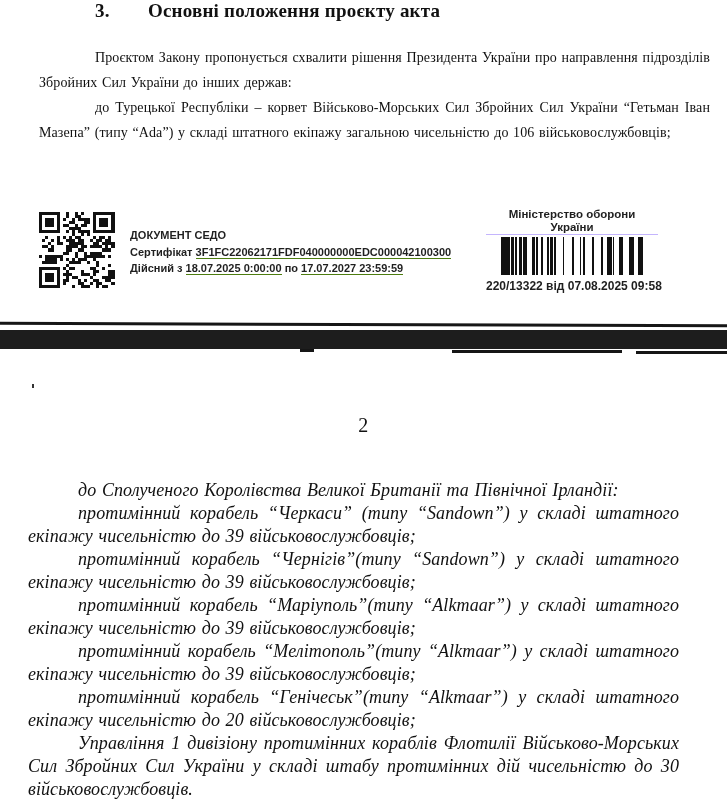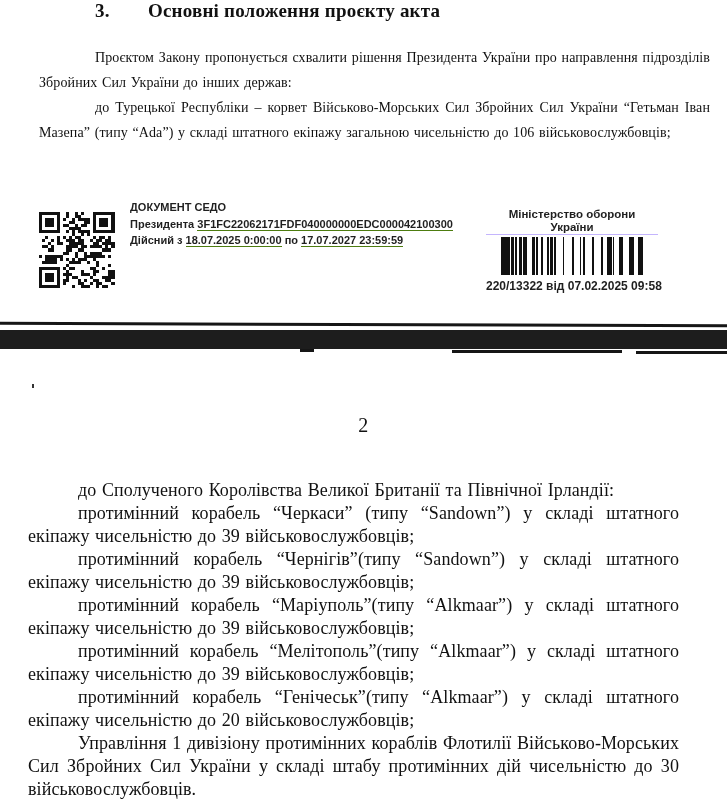--- a/index.html
+++ b/index.html
@@ -18,21 +18,21 @@
   }
   .heading .hnum{display:inline-block;width:53px;}
   .p1-body{margin:23px 17px 0 39px;}
   .p1-body p{
     margin:0;font-size:14px;line-height:25px;text-indent:56px;
     text-align:justify;letter-spacing:0.1px;word-spacing:1px;
   }
   
   .sedo-qr{position:absolute;left:35px;top:212px;width:83px;height:76px;}
   .sedo-text{
-    position:absolute;left:130px;top:199px;width:330px;
+    position:absolute;left:130px;top:227px;width:330px;
     font-family:"Liberation Sans","DejaVu Sans",sans-serif;
     font-size:11px;line-height:16.5px;color:#1f1f1f;font-weight:bold;
   }
   .sedo-text .row{white-space:nowrap;}
   .u{border-bottom:1px solid #4d7c0f;padding-bottom:0px;}
   
   .mod-stamp{
     position:absolute;left:486px;top:208px;width:172px;
     font-family:"Liberation Sans","DejaVu Sans",sans-serif;
     color:#1f1f1f;text-align:center;font-weight:bold;
@@ -52,21 +52,21 @@
   .sep-mark{position:absolute;background:#161616;height:3px;}
   .sep-mark.m1{left:452px;width:170px;top:350px;}
   .sep-mark.m2{left:636px;width:91px;top:351px;}
   .sep-mark.m3{left:300px;width:14px;top:349px;}
   .dot{position:absolute;background:#333;width:2px;height:4px;left:32px;top:384px;}
   
   .sec-p2{top:414px;}
   .pagenum{
     text-align:center;font-size:20px;line-height:23px;letter-spacing:0.5px;
   }
-  .p2-body{margin:42px 48px 0 28px;}
+  .p2-body{margin:42px 48px 0 28px;font-style:italic;}
   .p2-body p{
     margin:0;font-size:18px;line-height:23px;text-indent:50px;
     text-align:justify;letter-spacing:0.1px;word-spacing:1px;
   }
 </style>
 </head>
 <body>
 
 <section class="sec sec-p1">
   <div class="heading">
@@ -280,21 +280,21 @@
     <rect x="18" y="0" width="7" height="7" fill="#111"></rect>
     <rect x="19" y="1" width="5" height="5" fill="#fff"></rect>
     <rect x="20" y="2" width="3" height="3" fill="#111"></rect>
     <rect x="0" y="18" width="7" height="7" fill="#111"></rect>
     <rect x="1" y="19" width="5" height="5" fill="#fff"></rect>
     <rect x="2" y="20" width="3" height="3" fill="#111"></rect>
   </svg>
 <div class="sedo-text">
   <div class="row">ДОКУМЕНТ СЕДО</div>
   <div class="row">
-    <span>Президента</span>
+    <span>Сертифікат</span>
     <span class="u">3F1FC22062171FDF040000000EDC000042100300</span>
   </div>
   <div class="row">
     <span>Дійсний з</span>
     <span class="u">18.07.2025 0:00:00</span>
     <span>по</span>
     <span class="u">17.07.2027 23:59:59</span>
   </div>
 </div>
 
@@ -327,21 +327,21 @@
       <rect x="109" y="0" width="2" height="38" fill="#111"></rect>
       <rect x="112" y="0" width="1" height="38" fill="#111"></rect>
       <rect x="118" y="0" width="1" height="38" fill="#111"></rect>
       <rect x="119" y="0" width="3" height="38" fill="#111"></rect>
       <rect x="128" y="0" width="2" height="38" fill="#111"></rect>
       <rect x="130" y="0" width="3" height="38" fill="#111"></rect>
       <rect x="137" y="0" width="2" height="38" fill="#111"></rect>
       <rect x="139" y="0" width="1" height="38" fill="#111"></rect>
       <rect x="140" y="0" width="3" height="38" fill="#111"></rect>
     </svg>
-  <div class="mod-reg">220/13322 від 07.02.2025 09:58</div>
+  <div class="mod-reg">220/13322 від 07.08.2025 09:58</div>
 </div>
 
 <div class="sep-thin"></div>
 <div class="sep-band"></div>
 <div class="sep-mark m1"></div>
 <div class="sep-mark m2"></div>
 <div class="sep-mark m3"></div>
 <div class="dot"></div>
 
 <section class="sec sec-p2">

